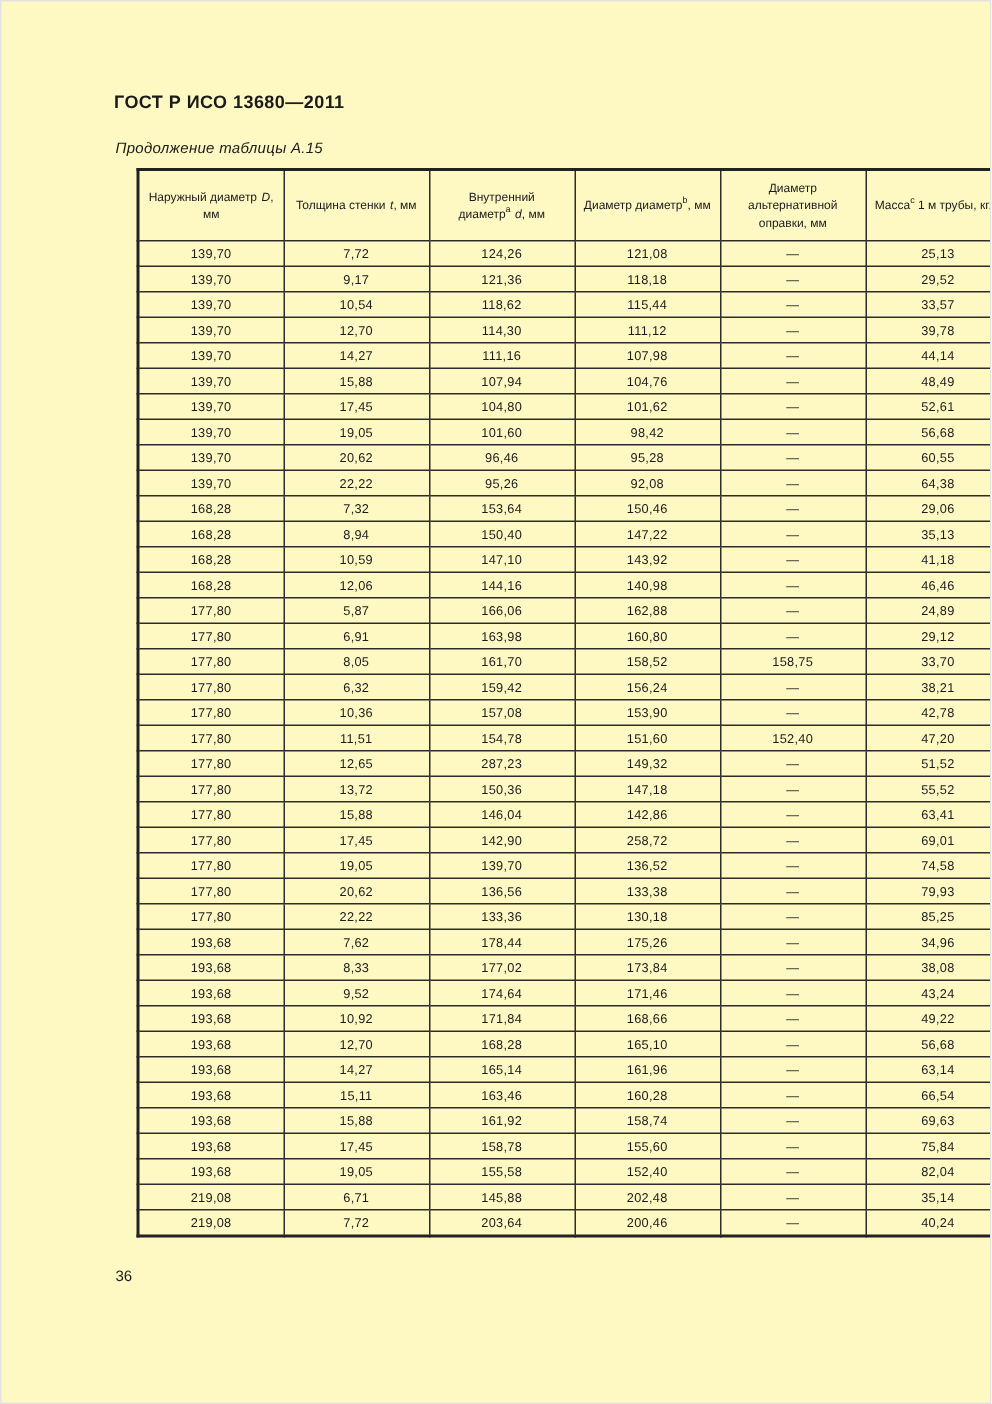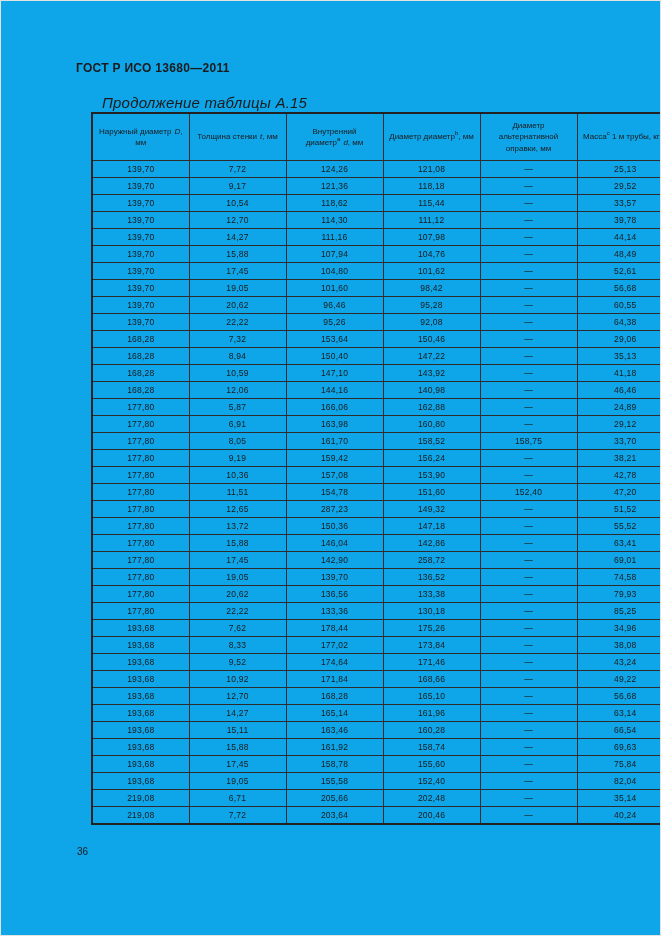--- a/index.html
+++ b/index.html
@@ -1,45 +1,44 @@
 <!DOCTYPE html>
 <html><head>
 <meta charset="utf-8">
 <style>
   html, body { margin: 0; padding: 0; background: #ffffff; }
   .page {
     position: relative;
     width: 661px;
     height: 936px;
-    background: #0ea5e9;
+    background: #fef9c3;
     box-sizing: border-box;
     border: 1px solid #e2e2e2;
     font-family: "Liberation Sans", sans-serif;
     color: #1b1b1b;
     overflow: hidden;
     padding-left: 42px;
   }
   .doc-title {
     position: absolute;
     left: 75px;
     top: 60px;
     font-size: 12px;
     font-weight: bold;
     letter-spacing: 0.3px;
     white-space: nowrap;
   }
   .table-caption {
     position: absolute;
     left: 76px;
     top: 93px;
-    font-size: 15px;
+    font-size: 10px;
     font-style: italic;
     letter-spacing: 0.2px;
     white-space: nowrap;
-    margin-left: 25px;
   }
   table.dim-table {
     position: absolute;
     left: 90px;
     top: 111px;
     width: 584px;
     table-layout: fixed;
     border-collapse: collapse;
     border: 2px solid #222222;
   }
@@ -227,21 +226,21 @@
         <tr>
           <td>177,80</td>
           <td>8,05</td>
           <td>161,70</td>
           <td>158,52</td>
           <td>158,75</td>
           <td>33,70</td>
         </tr>
         <tr>
           <td>177,80</td>
-          <td>9,19</td>
+          <td>6,32</td>
           <td>159,42</td>
           <td>156,24</td>
           <td>—</td>
           <td>38,21</td>
         </tr>
         <tr>
           <td>177,80</td>
           <td>10,36</td>
           <td>157,08</td>
           <td>153,90</td>
@@ -388,21 +387,21 @@
           <td>193,68</td>
           <td>19,05</td>
           <td>155,58</td>
           <td>152,40</td>
           <td>—</td>
           <td>82,04</td>
         </tr>
         <tr>
           <td>219,08</td>
           <td>6,71</td>
-          <td>205,66</td>
+          <td>145,88</td>
           <td>202,48</td>
           <td>—</td>
           <td>35,14</td>
         </tr>
         <tr>
           <td>219,08</td>
           <td>7,72</td>
           <td>203,64</td>
           <td>200,46</td>
           <td>—</td>

